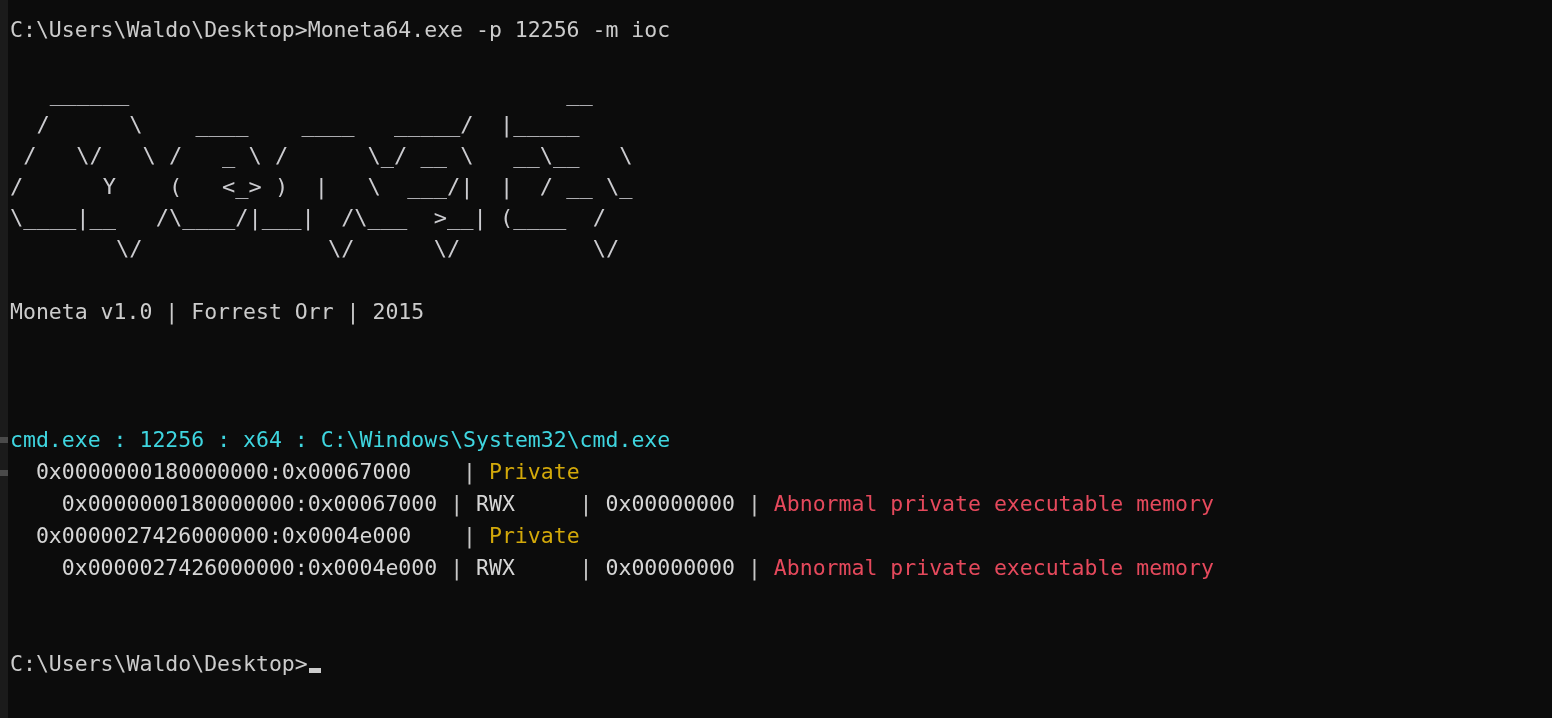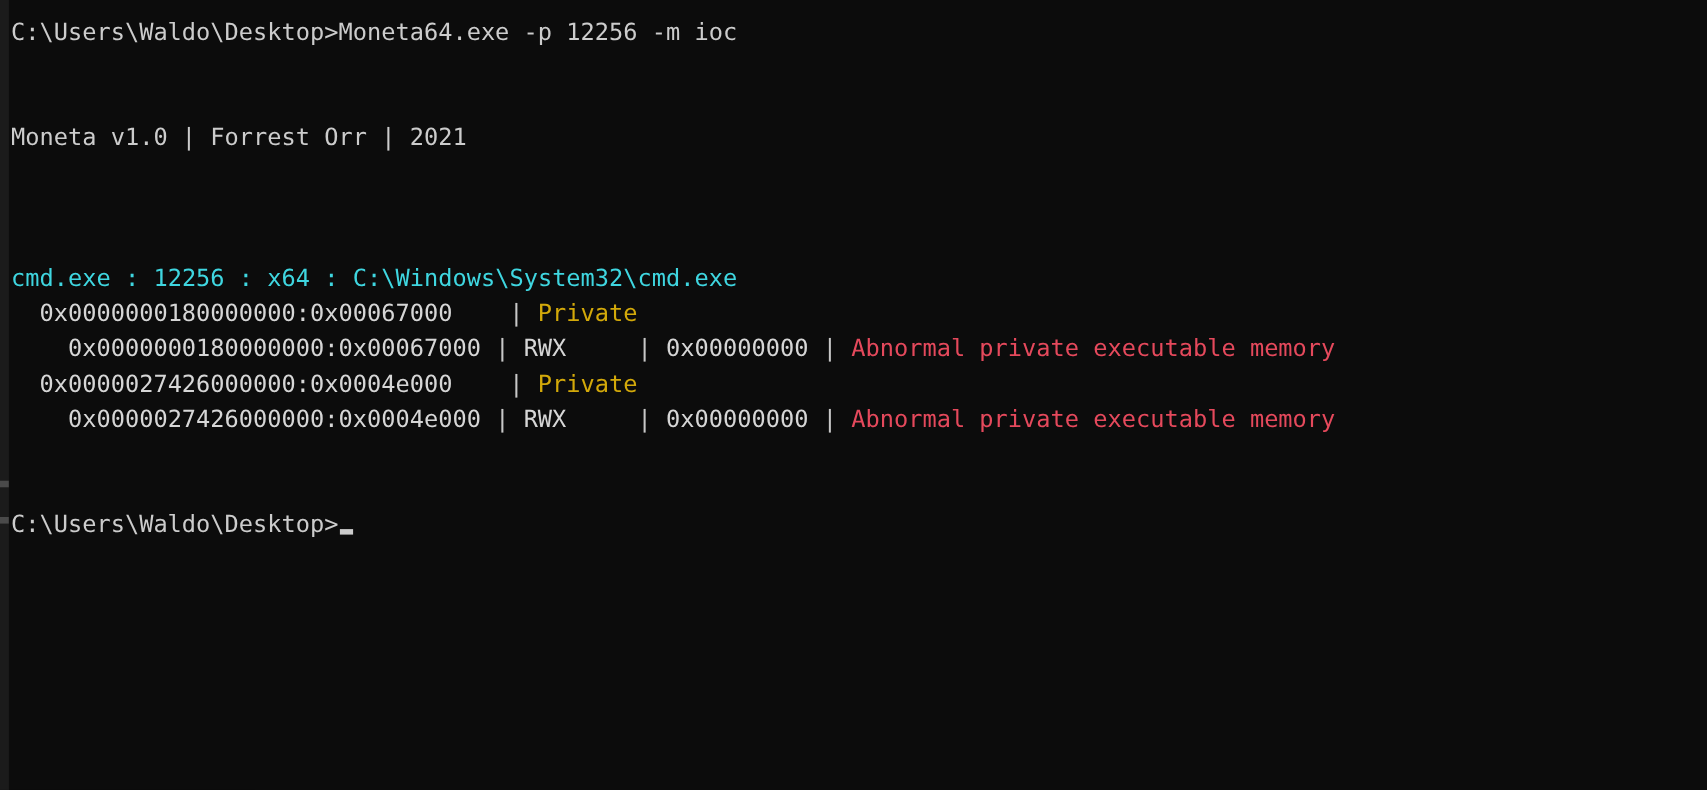--- a/index.html
+++ b/index.html
@@ -104,24 +104,32 @@
     <div class="scroll-mark" id="scroll-mark-1"></div>
     <div class="scroll-mark" id="scroll-mark-2"></div>
   </div>
 
   <div id="screen">
 
     <div class="line"><span class="c-default">C:\Users\Waldo\Desktop&gt;</span><span class="c-default">Moneta64.exe -p 12256 -m ioc</span></div>
 
     <div class="line blank"> </div>
 
+    <div>
+      <div class="art">   ______                                 __              </div>
+      <div class="art">  /      \    ____    ____   _____/  |_____   </div>
+      <div class="art"> /   \/   \ /   _ \ /      \_/ __ \   __\__   \  </div>
+      <div class="art">/      Y    (   &lt;_&gt; )  |   \  ___/|  |  / __ \_</div>
+      <div class="art">\____|__   /\____/|___|  /\___  &gt;__| (____  /</div>
+      <div class="art">        \/              \/      \/          \/ </div>
+    </div>
 
     <div class="line blank"> </div>
 
-    <div class="line">Moneta v1.0 | Forrest Orr | 2021</div>
+    <div class="line">Moneta v1.0 | Forrest Orr | 2015</div>
 
     <div class="line blank"> </div>
     <div class="line blank"> </div>
     <div class="line blank"> </div>
 
     <div class="line"><span class="c-cyan" style="color: rgb(63, 214, 224);">cmd.exe</span><span class="c-cyan" style="color: rgb(63, 214, 224);"> : </span><span class="c-cyan" style="color: rgb(63, 214, 224);">12256</span><span class="c-cyan" style="color: rgb(63, 214, 224);"> : </span><span class="c-cyan" style="color: rgb(63, 214, 224);">x64</span><span class="c-cyan" style="color: rgb(63, 214, 224);"> : </span><span class="c-cyan" style="color: rgb(63, 214, 224);">C:\Windows\System32\cmd.exe</span></div>
 
     <div class="line"><span class="c-default">  </span><span class="c-white" style="color: rgb(214, 214, 214);">0x0000000180000000:0x00067000</span><span class="c-default">    </span><span class="c-sep">|</span><span class="c-default"> </span><span class="c-yellow" style="color: rgb(211, 169, 10);">Private</span></div>
 
     <div class="line"><span class="c-default">    </span><span class="c-white" style="color: rgb(214, 214, 214);">0x0000000180000000:0x00067000</span><span class="c-default"> </span><span class="c-sep">|</span><span class="c-default"> </span><span class="c-white" style="color: rgb(214, 214, 214);">RWX</span><span class="c-default">     </span><span class="c-sep">|</span><span class="c-default"> </span><span class="c-white" style="color: rgb(214, 214, 214);">0x00000000</span><span class="c-default"> </span><span class="c-sep">|</span><span class="c-default"> </span><span class="c-red" style="color: rgb(229, 73, 92);">Abnormal private executable memory</span></div>

